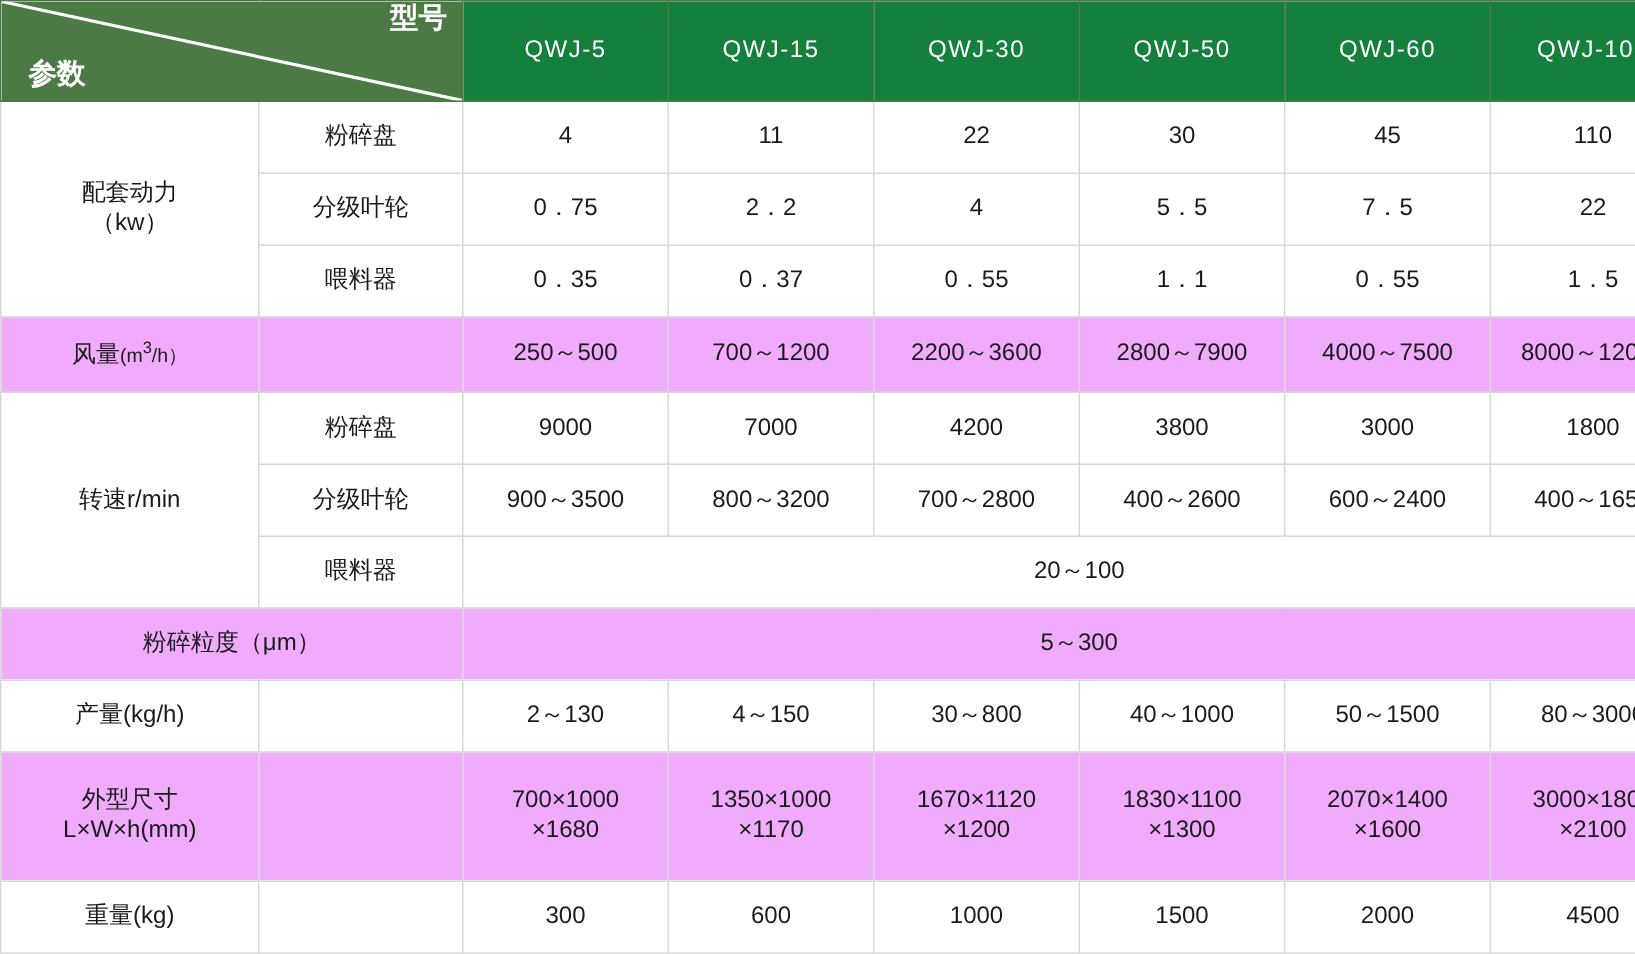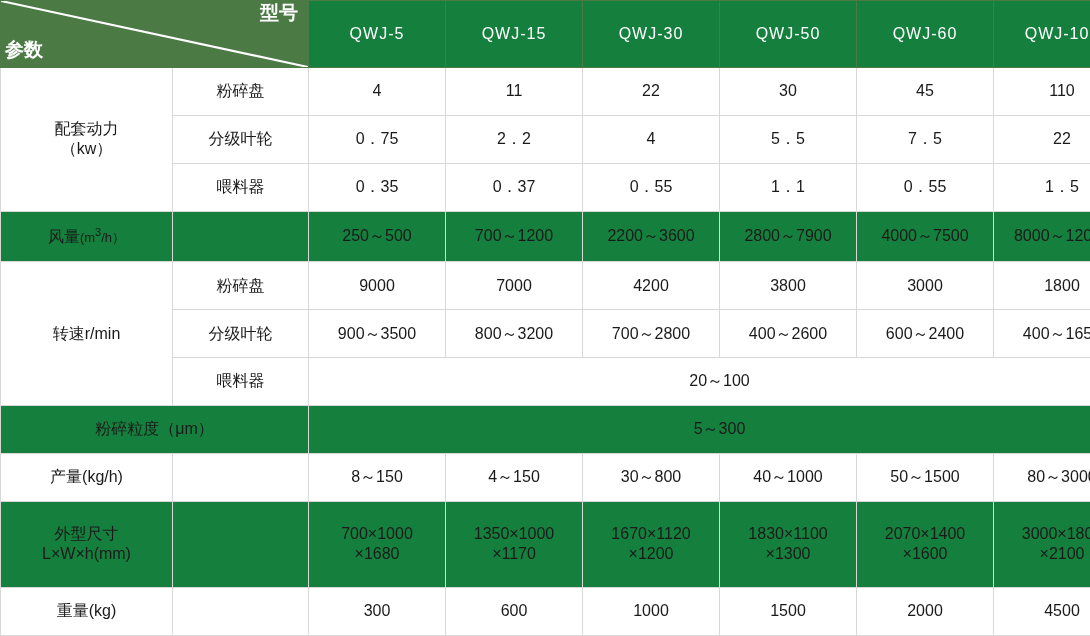--- a/index.html
+++ b/index.html
@@ -56,42 +56,42 @@
     position: absolute;
     top: 0;
     right: 10px;
     color: #ffffff;
     font-size: 19px;
     font-weight: bold;
   }
   .corner .lbl-bot {
     position: absolute;
     bottom: 5px;
-    left: 4px;
+    left: 18px;
     color: #ffffff;
     font-size: 19px;
     font-weight: bold;
   }
   
   .rowlabel {
     background: #ffffff;
     font-size: 17px;
     font-weight: normal;
   }
   .rowlabel-green {
     background: #dfeeda;
     font-size: 17px;
   }
   .sub {
     background: #ffffff;
     font-size: 16px;
     margin-top: 9px;
   }
   .greenrow td {
-    background: #15803d;
+    background: #f0abfc;
   }
   .val {
     background: #ffffff;
     font-size: 16px;
   }
   .small {
     font-size: 13px;
   }
   .sup {
     font-size: 11px;
@@ -207,21 +207,21 @@
     </tr>
 
     <tr class="greenrow">
       <td class="rowlabel-green" colspan="2">粉碎粒度（μm）</td>
       <td colspan="6">5～300</td>
     </tr>
 
     <tr>
       <td class="rowlabel">产量(kg/h)</td>
       <td class="val"></td>
-      <td class="val">8～150</td>
+      <td class="val">2～130</td>
       <td class="val">4～150</td>
       <td class="val">30～800</td>
       <td class="val">40～1000</td>
       <td class="val">50～1500</td>
       <td class="val">80～3000</td>
     </tr>
 
     <tr class="greenrow">
       <td class="rowlabel-green two-line">
         <div>外型尺寸</div>

